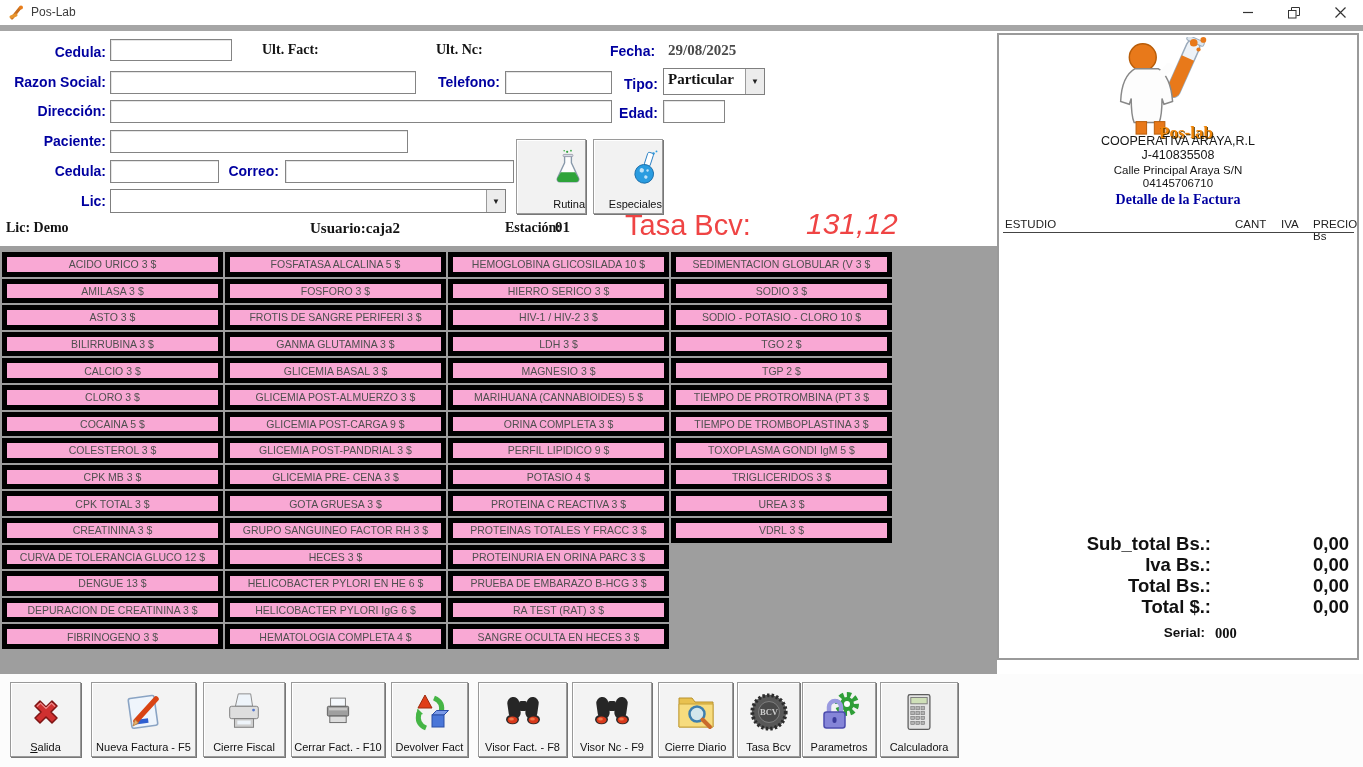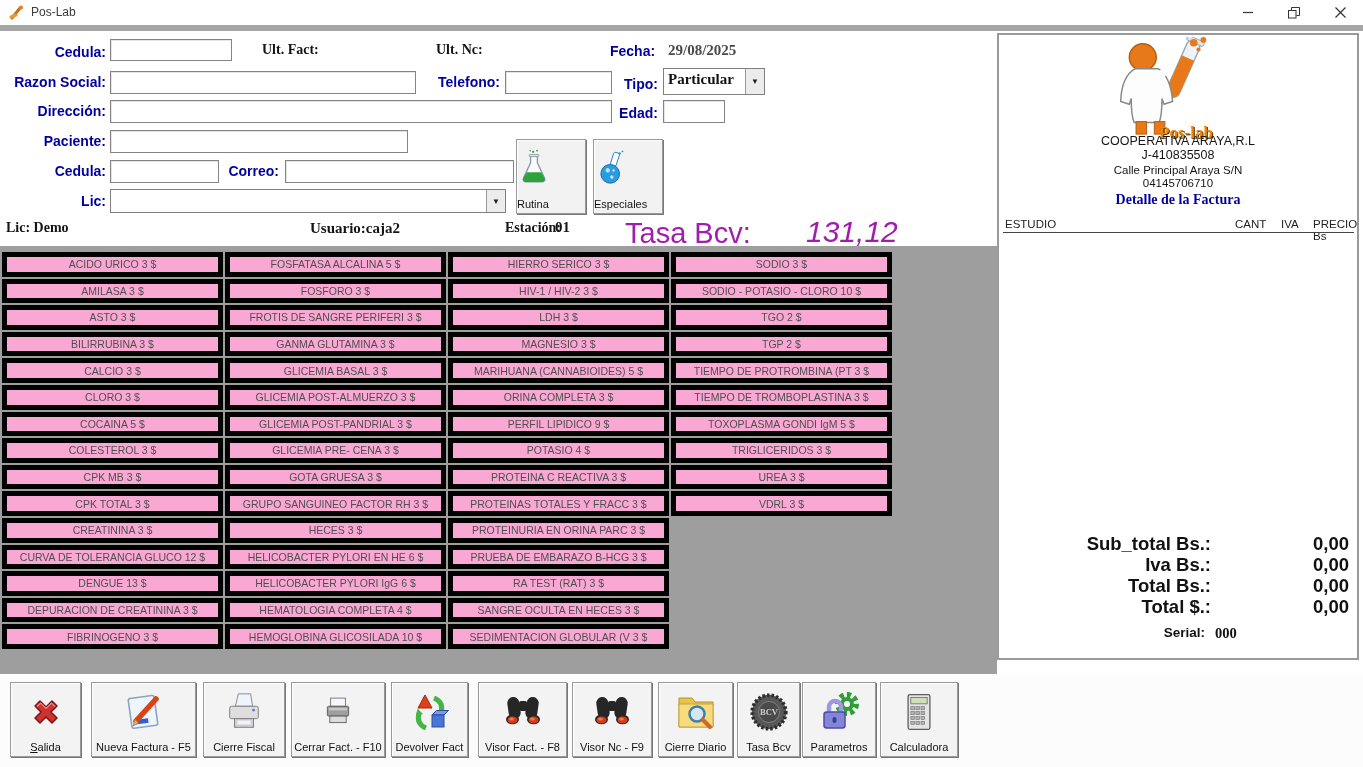--- a/index.html
+++ b/index.html
@@ -19,24 +19,24 @@
   .tb{position:absolute;background:#fff;border:1px solid #848484;
       box-shadow:inset 1px 1px 0 rgba(0,0,0,.10);font-size:13px;padding:0 3px;
       font-family:"Liberation Sans",sans-serif;outline:none;}
   .combo{position:absolute;background:#fff;border:1px solid #7f7f7f;display:flex;align-items:stretch;}
   .combo .val{flex:1;font-family:"Liberation Serif",serif;font-weight:bold;font-size:15px;
       padding:2px 4px;color:#111;white-space:nowrap;overflow:hidden;}
   .combo .arrow{width:18px;background:#ececec;border-left:1px solid #9a9a9a;display:flex;
       align-items:center;justify-content:center;font-size:8px;color:#222;}
   .mini-btn{position:absolute;width:68px;height:70px;background:#f2f2f2;border:1px solid #9a9a9a;
       box-shadow:1px 1px 0 #777,inset 1px 1px 0 #fff;display:flex;flex-direction:column;
-      align-items:flex-start;justify-content:flex-end;padding-bottom:3px;cursor:default;}
+      align-items:flex-end;justify-content:flex-end;padding-bottom:3px;cursor:default;}
   .mini-btn .lbl{font-size:11px;color:#111;margin-top:2px;}
   .mini-btn .ic{flex:1;display:flex;align-items:center;justify-content:center;}
-  .tasa{position:absolute;color:#a21caf;font-size:29px;font-weight:bold;letter-spacing:0;margin-top:8px;}
+  .tasa{position:absolute;color:#ef4444;font-size:29px;font-weight:bold;letter-spacing:0;}
   
   .gray-bg{position:absolute;top:246px;left:0;width:997px;height:428px;background:#9e9e9e;}
   .grid{position:absolute;top:252px;left:2px;display:grid;grid-auto-flow:column;
         grid-template-rows:repeat(15,24.6px);grid-template-columns:repeat(4,221px);gap:2px;}
   .test-btn{background:#f9a8d4;border:5px solid #000000;font-size:10.5px;color:#4f4f4f;
         display:flex;align-items:center;justify-content:center;white-space:nowrap;
         overflow:hidden;padding:0 2px;cursor:default;}
   
   .invoice{position:absolute;top:33px;left:997px;width:362px;height:627px;background:#fff;
         border:2px solid #9a9a9a;box-sizing:border-box;}
@@ -191,20 +191,21 @@
       <button class="test-btn">CURVA DE TOLERANCIA GLUCO 12 $</button>
       <button class="test-btn">DENGUE 13 $</button>
       <button class="test-btn">DEPURACION DE CREATININA  3 $</button>
       <button class="test-btn">FIBRINOGENO 3 $</button>
       <button class="test-btn">FOSFATASA ALCALINA 5 $</button>
       <button class="test-btn">FOSFORO 3 $</button>
       <button class="test-btn">FROTIS DE SANGRE PERIFERI 3 $</button>
       <button class="test-btn">GANMA GLUTAMINA 3 $</button>
       <button class="test-btn">GLICEMIA BASAL 3 $</button>
       <button class="test-btn">GLICEMIA POST-ALMUERZO 3 $</button>
+      <button class="test-btn">GLICEMIA POST-CARGA 9 $</button>
       <button class="test-btn">GLICEMIA POST-PANDRIAL 3 $</button>
       <button class="test-btn">GLICEMIA PRE- CENA 3 $</button>
       <button class="test-btn">GOTA GRUESA 3 $</button>
       <button class="test-btn">GRUPO SANGUINEO FACTOR RH 3 $</button>
       <button class="test-btn">HECES 3 $</button>
       <button class="test-btn">HELICOBACTER PYLORI EN HE 6 $</button>
       <button class="test-btn">HELICOBACTER PYLORI IgG 6 $</button>
       <button class="test-btn">HEMATOLOGIA COMPLETA 4 $</button>
       <button class="test-btn">HEMOGLOBINA GLICOSILADA 10 $</button>
       <button class="test-btn">HIERRO SERICO 3 $</button>

